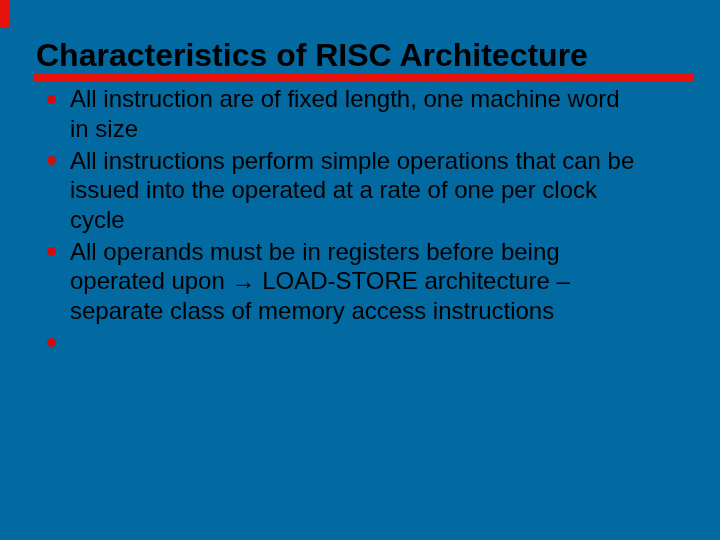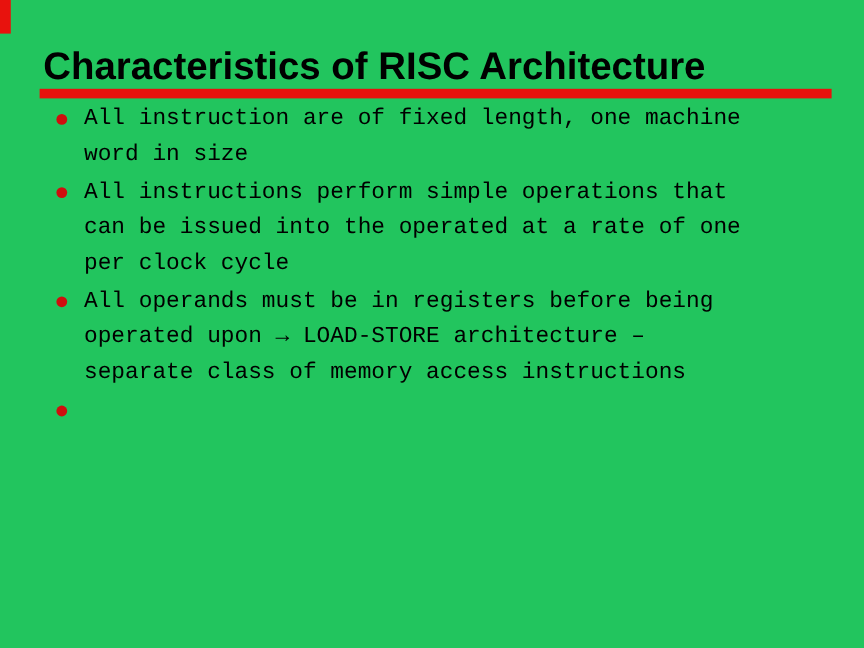--- a/index.html
+++ b/index.html
@@ -1,20 +1,20 @@
 <!DOCTYPE html>
 <html><head>
 <meta charset="utf-8">
 <style>
   html, body { margin: 0; padding: 0; background: #ffffff; }
   .slide {
     position: relative;
     width: 720px;
     height: 540px;
-    background: #22c55e;
+    background: #0369a1;
     overflow: hidden;
     font-family: "Liberation Sans", sans-serif;
     color: #000000;
   }
   .corner-mark {
     position: absolute;
     left: 0;
     top: 0;
     width: 9px;
     height: 28px;
@@ -44,24 +44,23 @@
     top: 84px;
     width: 601px;
     margin: 0;
     padding: 0;
     list-style: none;
   }
   .bullets li {
     position: relative;
     padding-left: 34px;
     margin: 0 0 2.5px 0;
-    font-size: 19px;
+    font-size: 24px;
     line-height: 29.5px;
     color: #000000;
-    font-family: Liberation Mono, monospace;
   }
   .dot {
     position: absolute;
     left: 11px;
     top: 10.5px;
     width: 9px;
     height: 9px;
     border-radius: 50%;
   }
   .btext { display: inline; }

